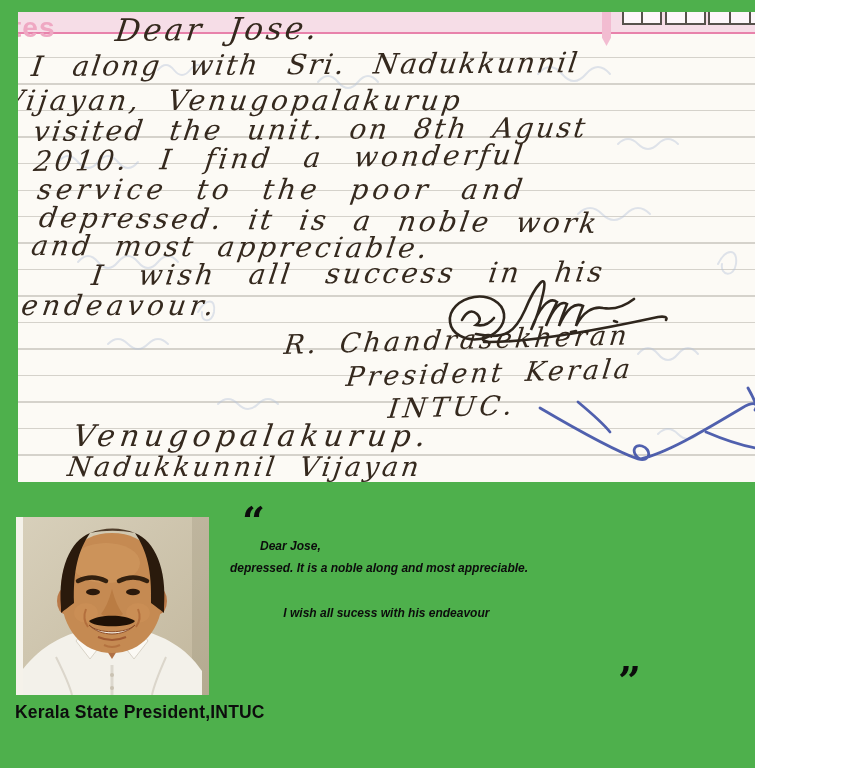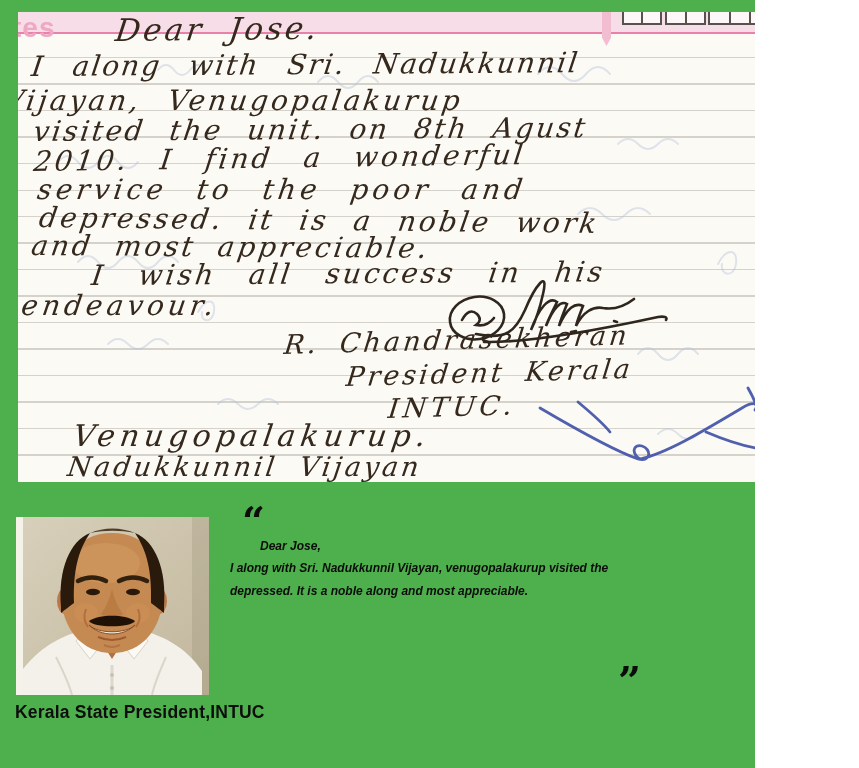--- a/index.html
+++ b/index.html
@@ -221,20 +221,20 @@
   </div>
 
   <div class="caption">
     <div>Kerala State President,INTUC</div>
   </div>
 
   <div class="quote">
     <span class="q-open">“</span>
     <div class="q-lines">
       <div>         Dear Jose,</div>
-      <div>I along with Sri. Nadukkunnil Vijayan, venugopalakurup visited the</div>
       <div>depressed. It is a noble along and most appreciable.</div>
       <div></div>
+      <div>                I wish all sucess with his endeavour</div>
     </div>
     <span class="q-close">”</span>
   </div>
 
 </div>
 
 </body></html>

